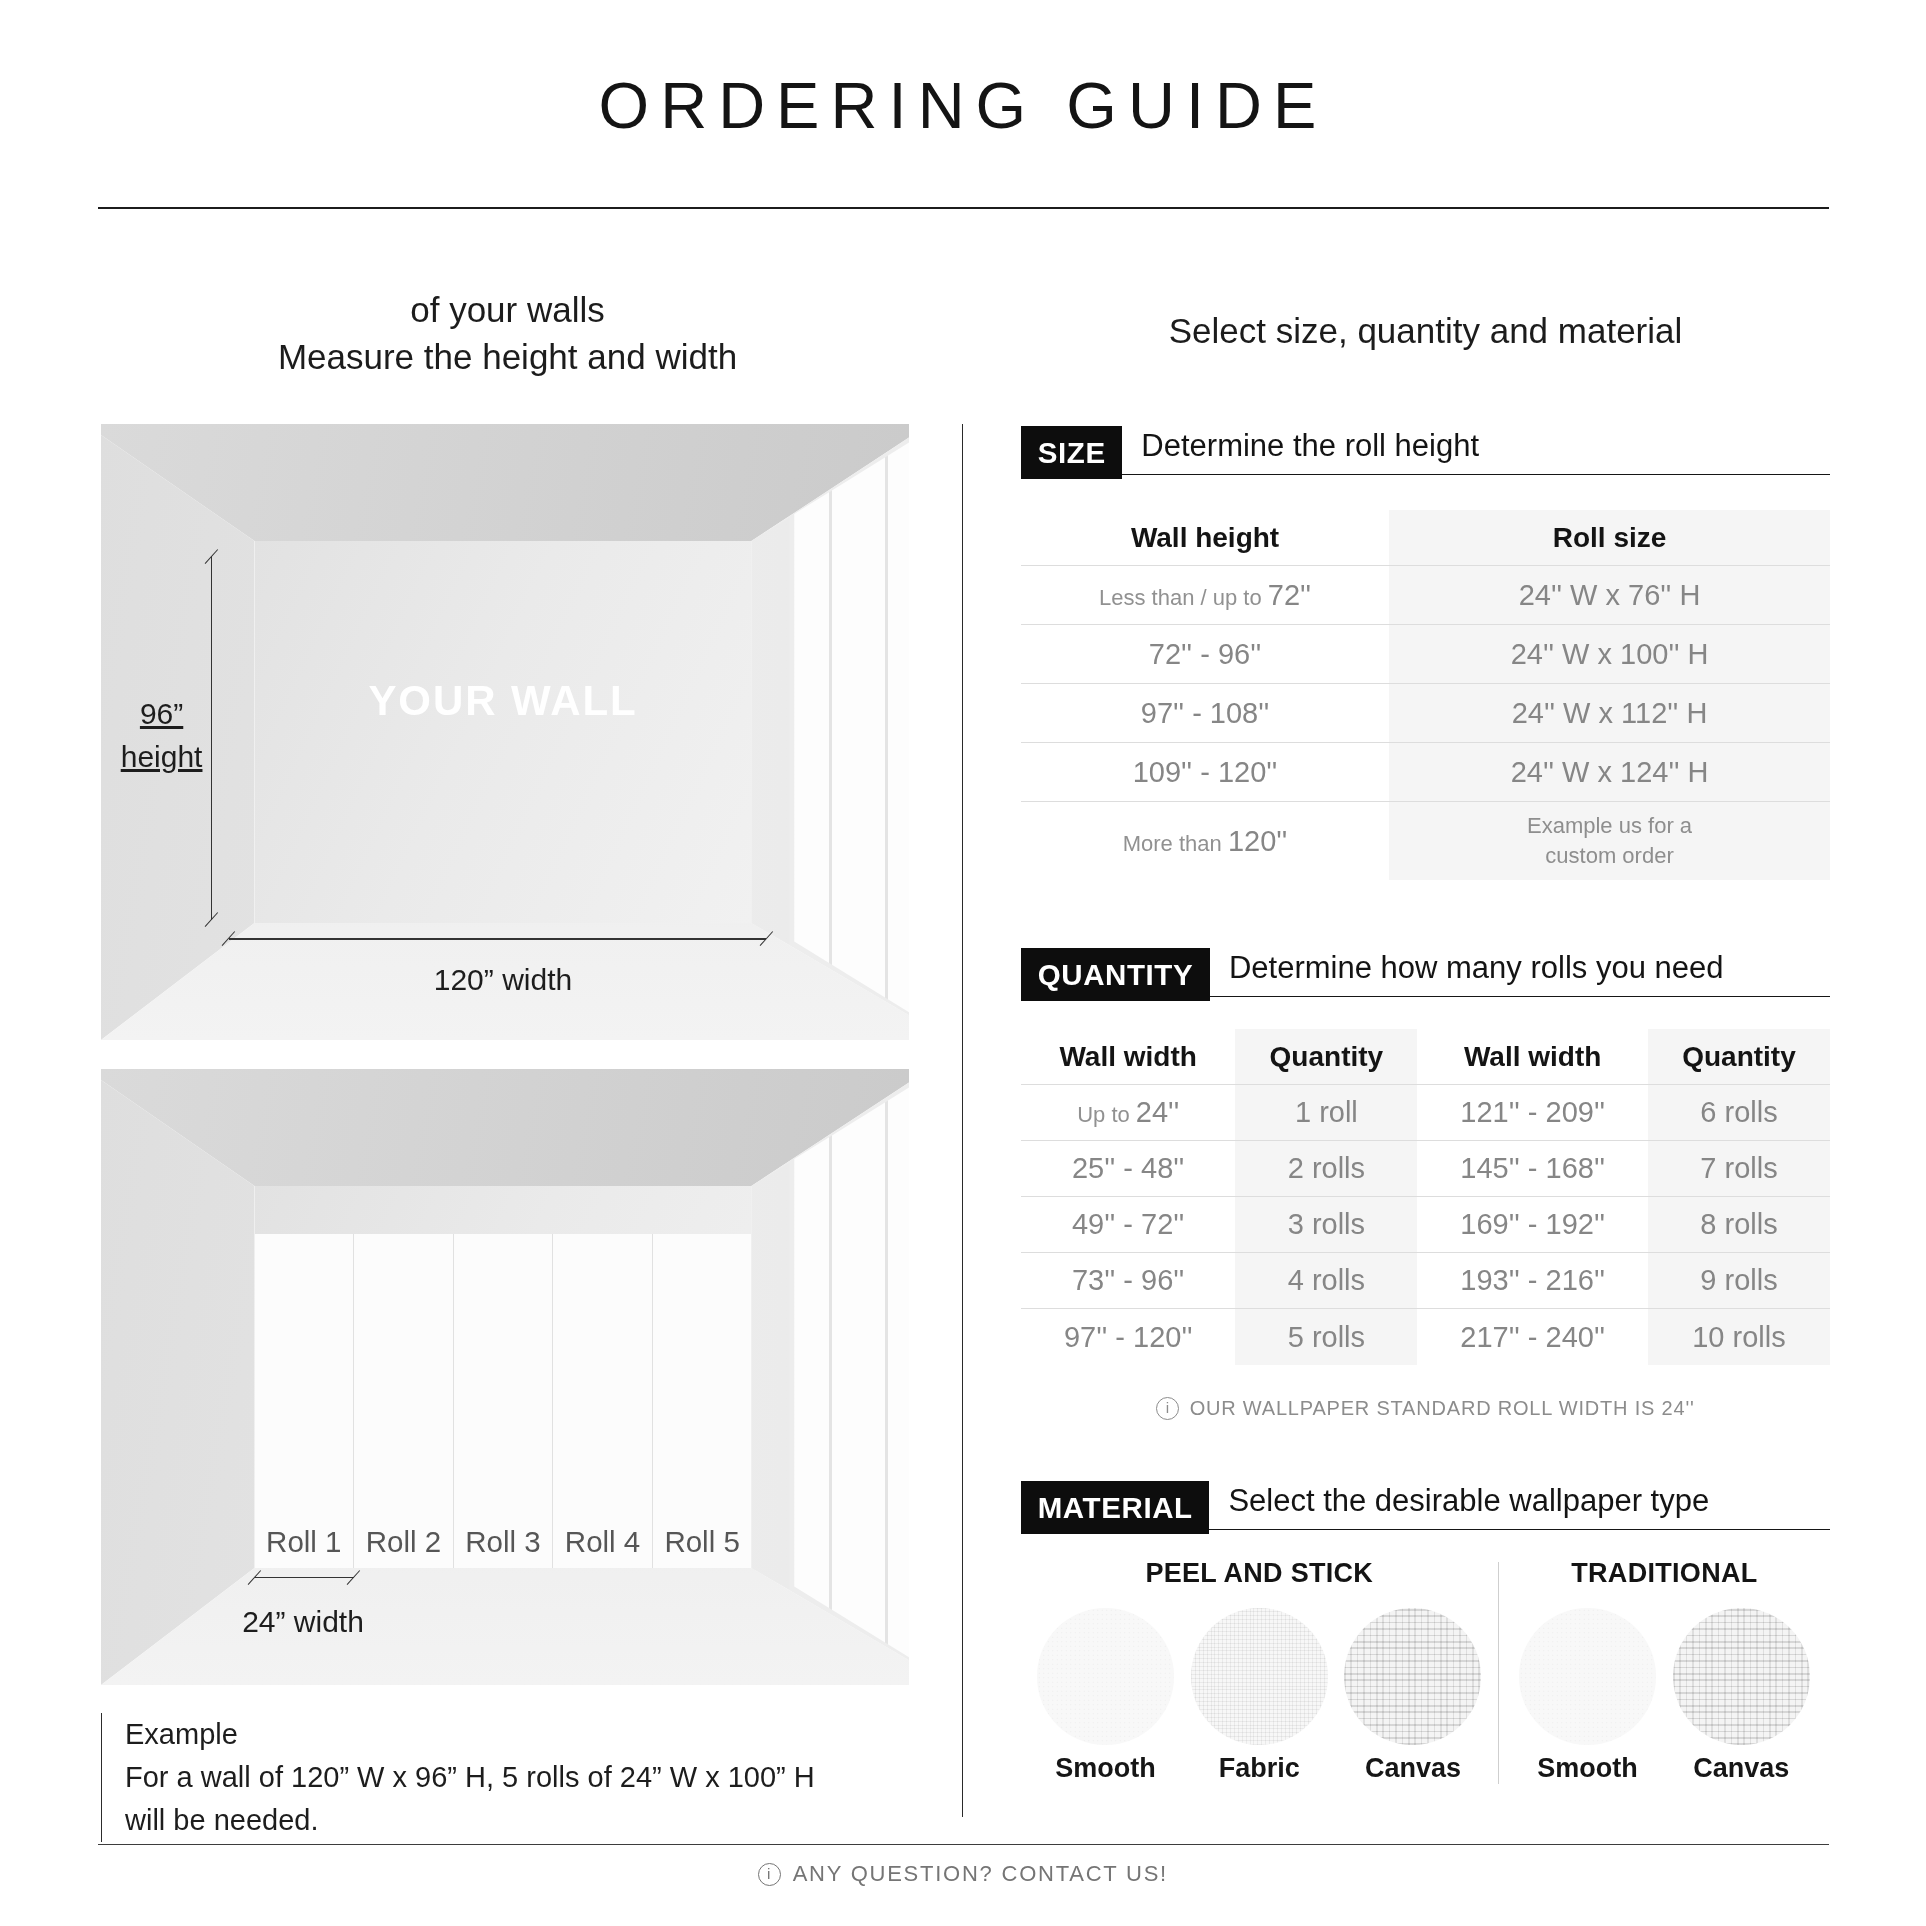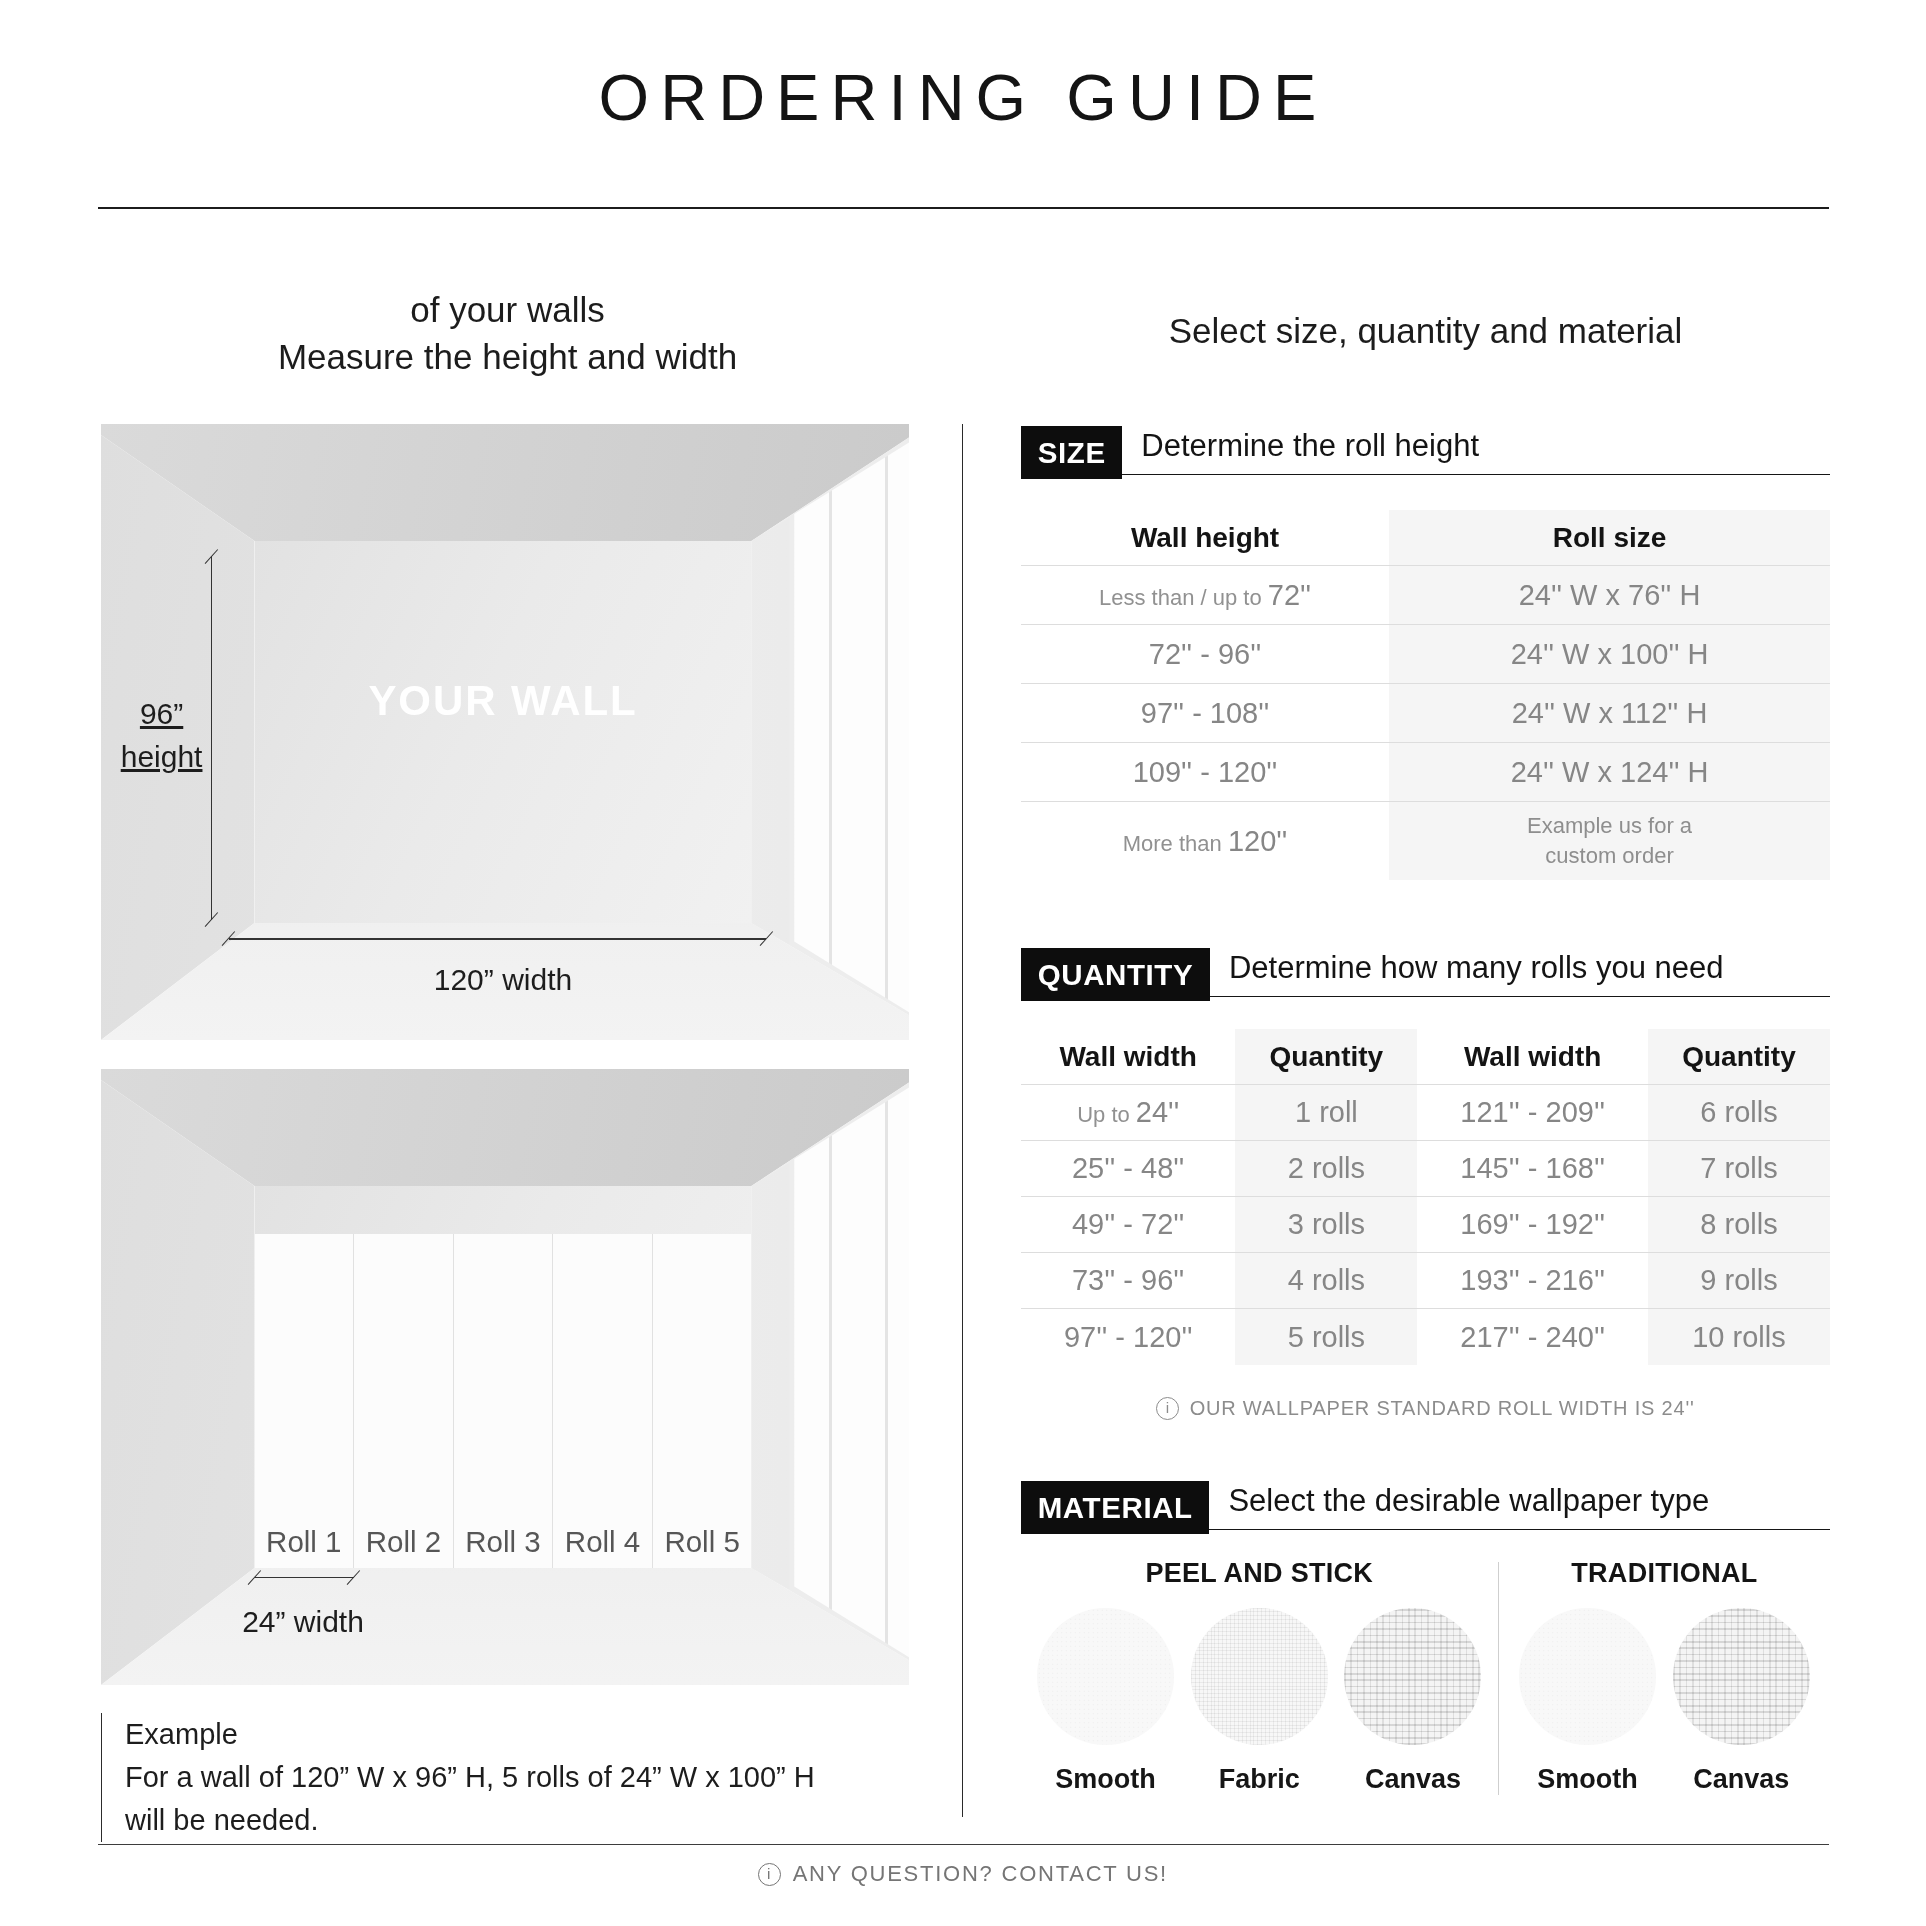--- a/index.html
+++ b/index.html
@@ -3,21 +3,21 @@
 <meta charset="utf-8">
 <style>
   * { margin:0; padding:0; box-sizing:border-box; }
   html,body { background:#ffffff; }
   body {
     width:1926px; height:1926px; position:relative;
     font-family:"Liberation Sans", sans-serif; color:#1a1a1a;
   }
   
   .title {
-    position:absolute; top:60px; left:0; width:100%;
+    position:absolute; top:68px; left:0; width:100%;
     text-align:center; font-size:65px; font-weight:400;
     letter-spacing:0.17em; color:#141414;
   }
   .title-rule { position:absolute; top:207px; left:98px; width:1731px; height:1.9px; background:#1c1c1c; }
 
   .col-heading { position:absolute; text-align:center; font-size:35px; font-weight:400; color:#1c1c1c; line-height:1.35; }
   .left-heading  { left:103px;  width:809px; top:286px; }
   .right-heading { left:1021px; width:809px; top:307px; }
 
   .center-divider { position:absolute; left:962px; top:424px; width:1.3px; height:1393px; background:#2a2a2a; }
@@ -104,21 +104,21 @@
   .circle { width:137px; height:137px; border-radius:50%; }
   .tex-smooth { background-color:#f8f8f8;
       background-image:radial-gradient(#ebebeb 0.8px, transparent 0.8px);
       background-size:4.5px 4.5px; }
   .tex-fabric { background-color:#f7f7f7;
       background-image:repeating-linear-gradient(0deg, rgba(0,0,0,0.055) 0 1px, transparent 1px 3.9px),
                        repeating-linear-gradient(90deg, rgba(0,0,0,0.055) 0 1px, transparent 1px 3.9px); }
   .tex-canvas { background-color:#f4f4f4;
       background-image:repeating-linear-gradient(0deg, rgba(0,0,0,0.12) 0 1.6px, transparent 1.6px 6.4px),
                        repeating-linear-gradient(90deg, rgba(0,0,0,0.09) 0 1.6px, transparent 1.6px 6.4px); }
-  .swatch-label { margin-top:19px; font-size:27px; font-weight:700; color:#161616; }
+  .swatch-label { margin-top:8px; font-size:27px; font-weight:700; color:#161616; }
 
   
   .footer-rule { position:absolute; top:1844px; left:98px; width:1731px; height:1.3px; background:#3d3d3d; }
   .footer { position:absolute; top:1861px; left:0; width:100%;
             display:flex; align-items:center; justify-content:center; gap:11.6px;
             font-size:22px; color:#757575; letter-spacing:0.08em; }
 </style>
 </head>
 <body>
 

